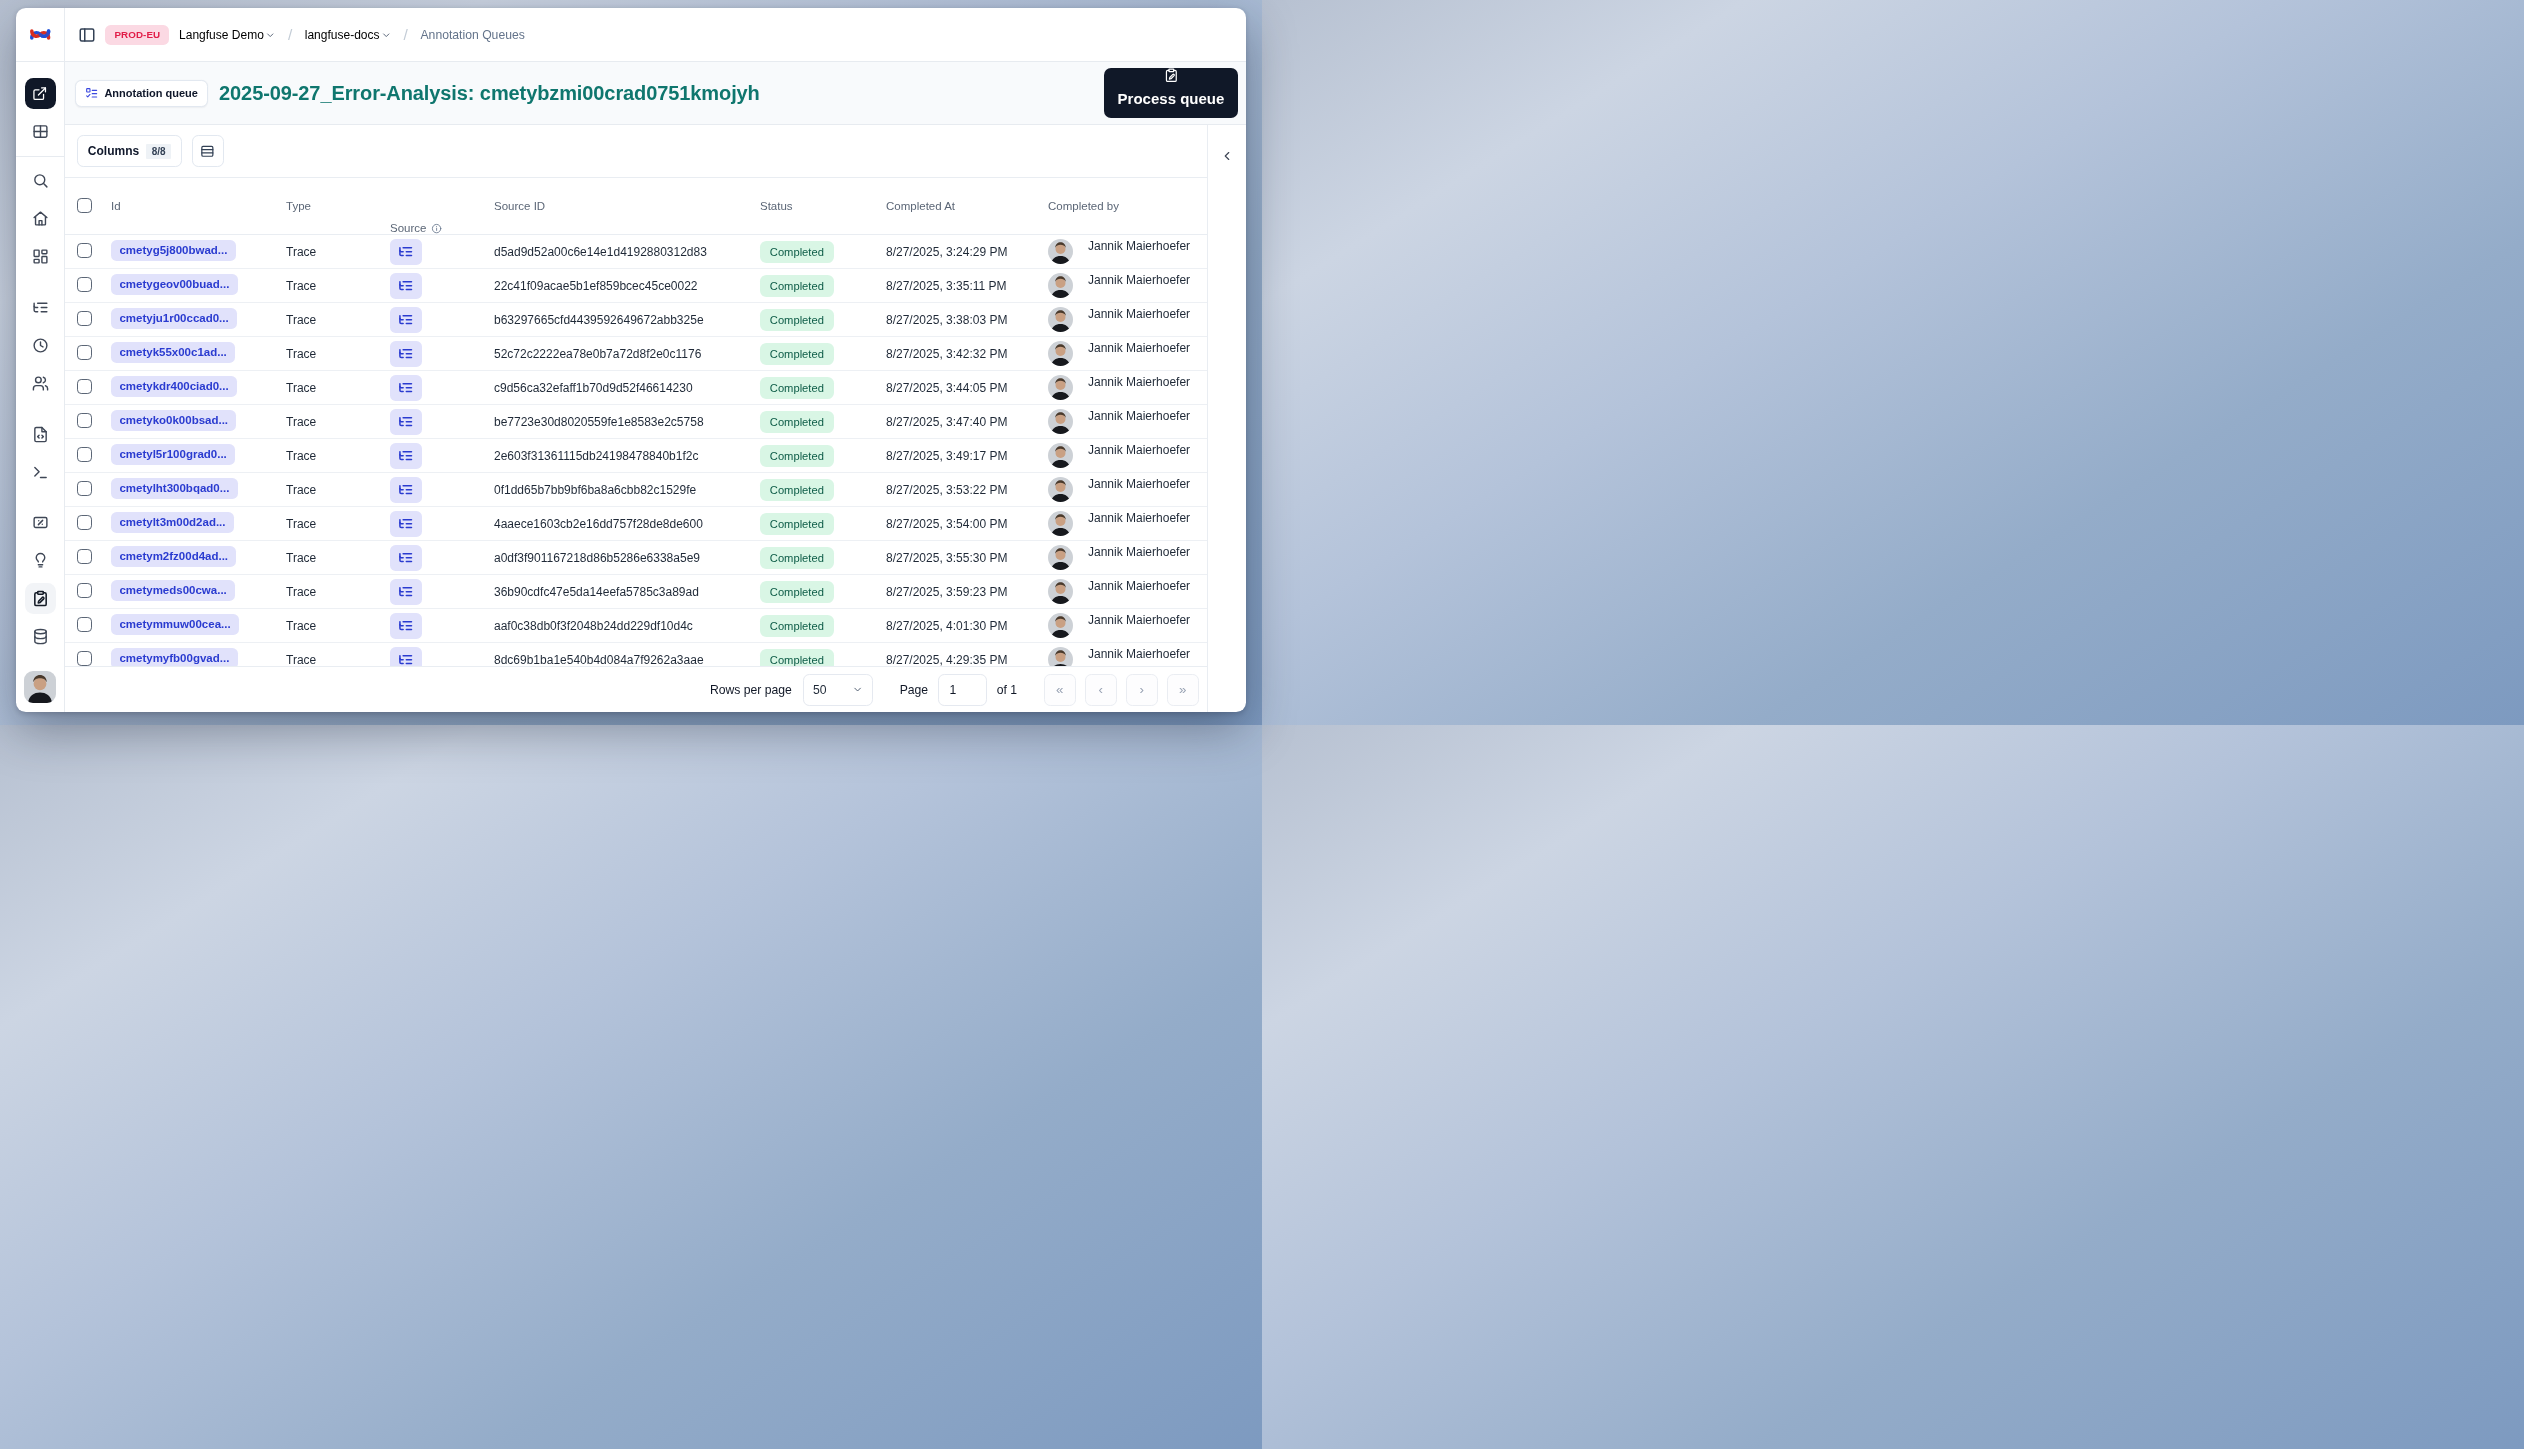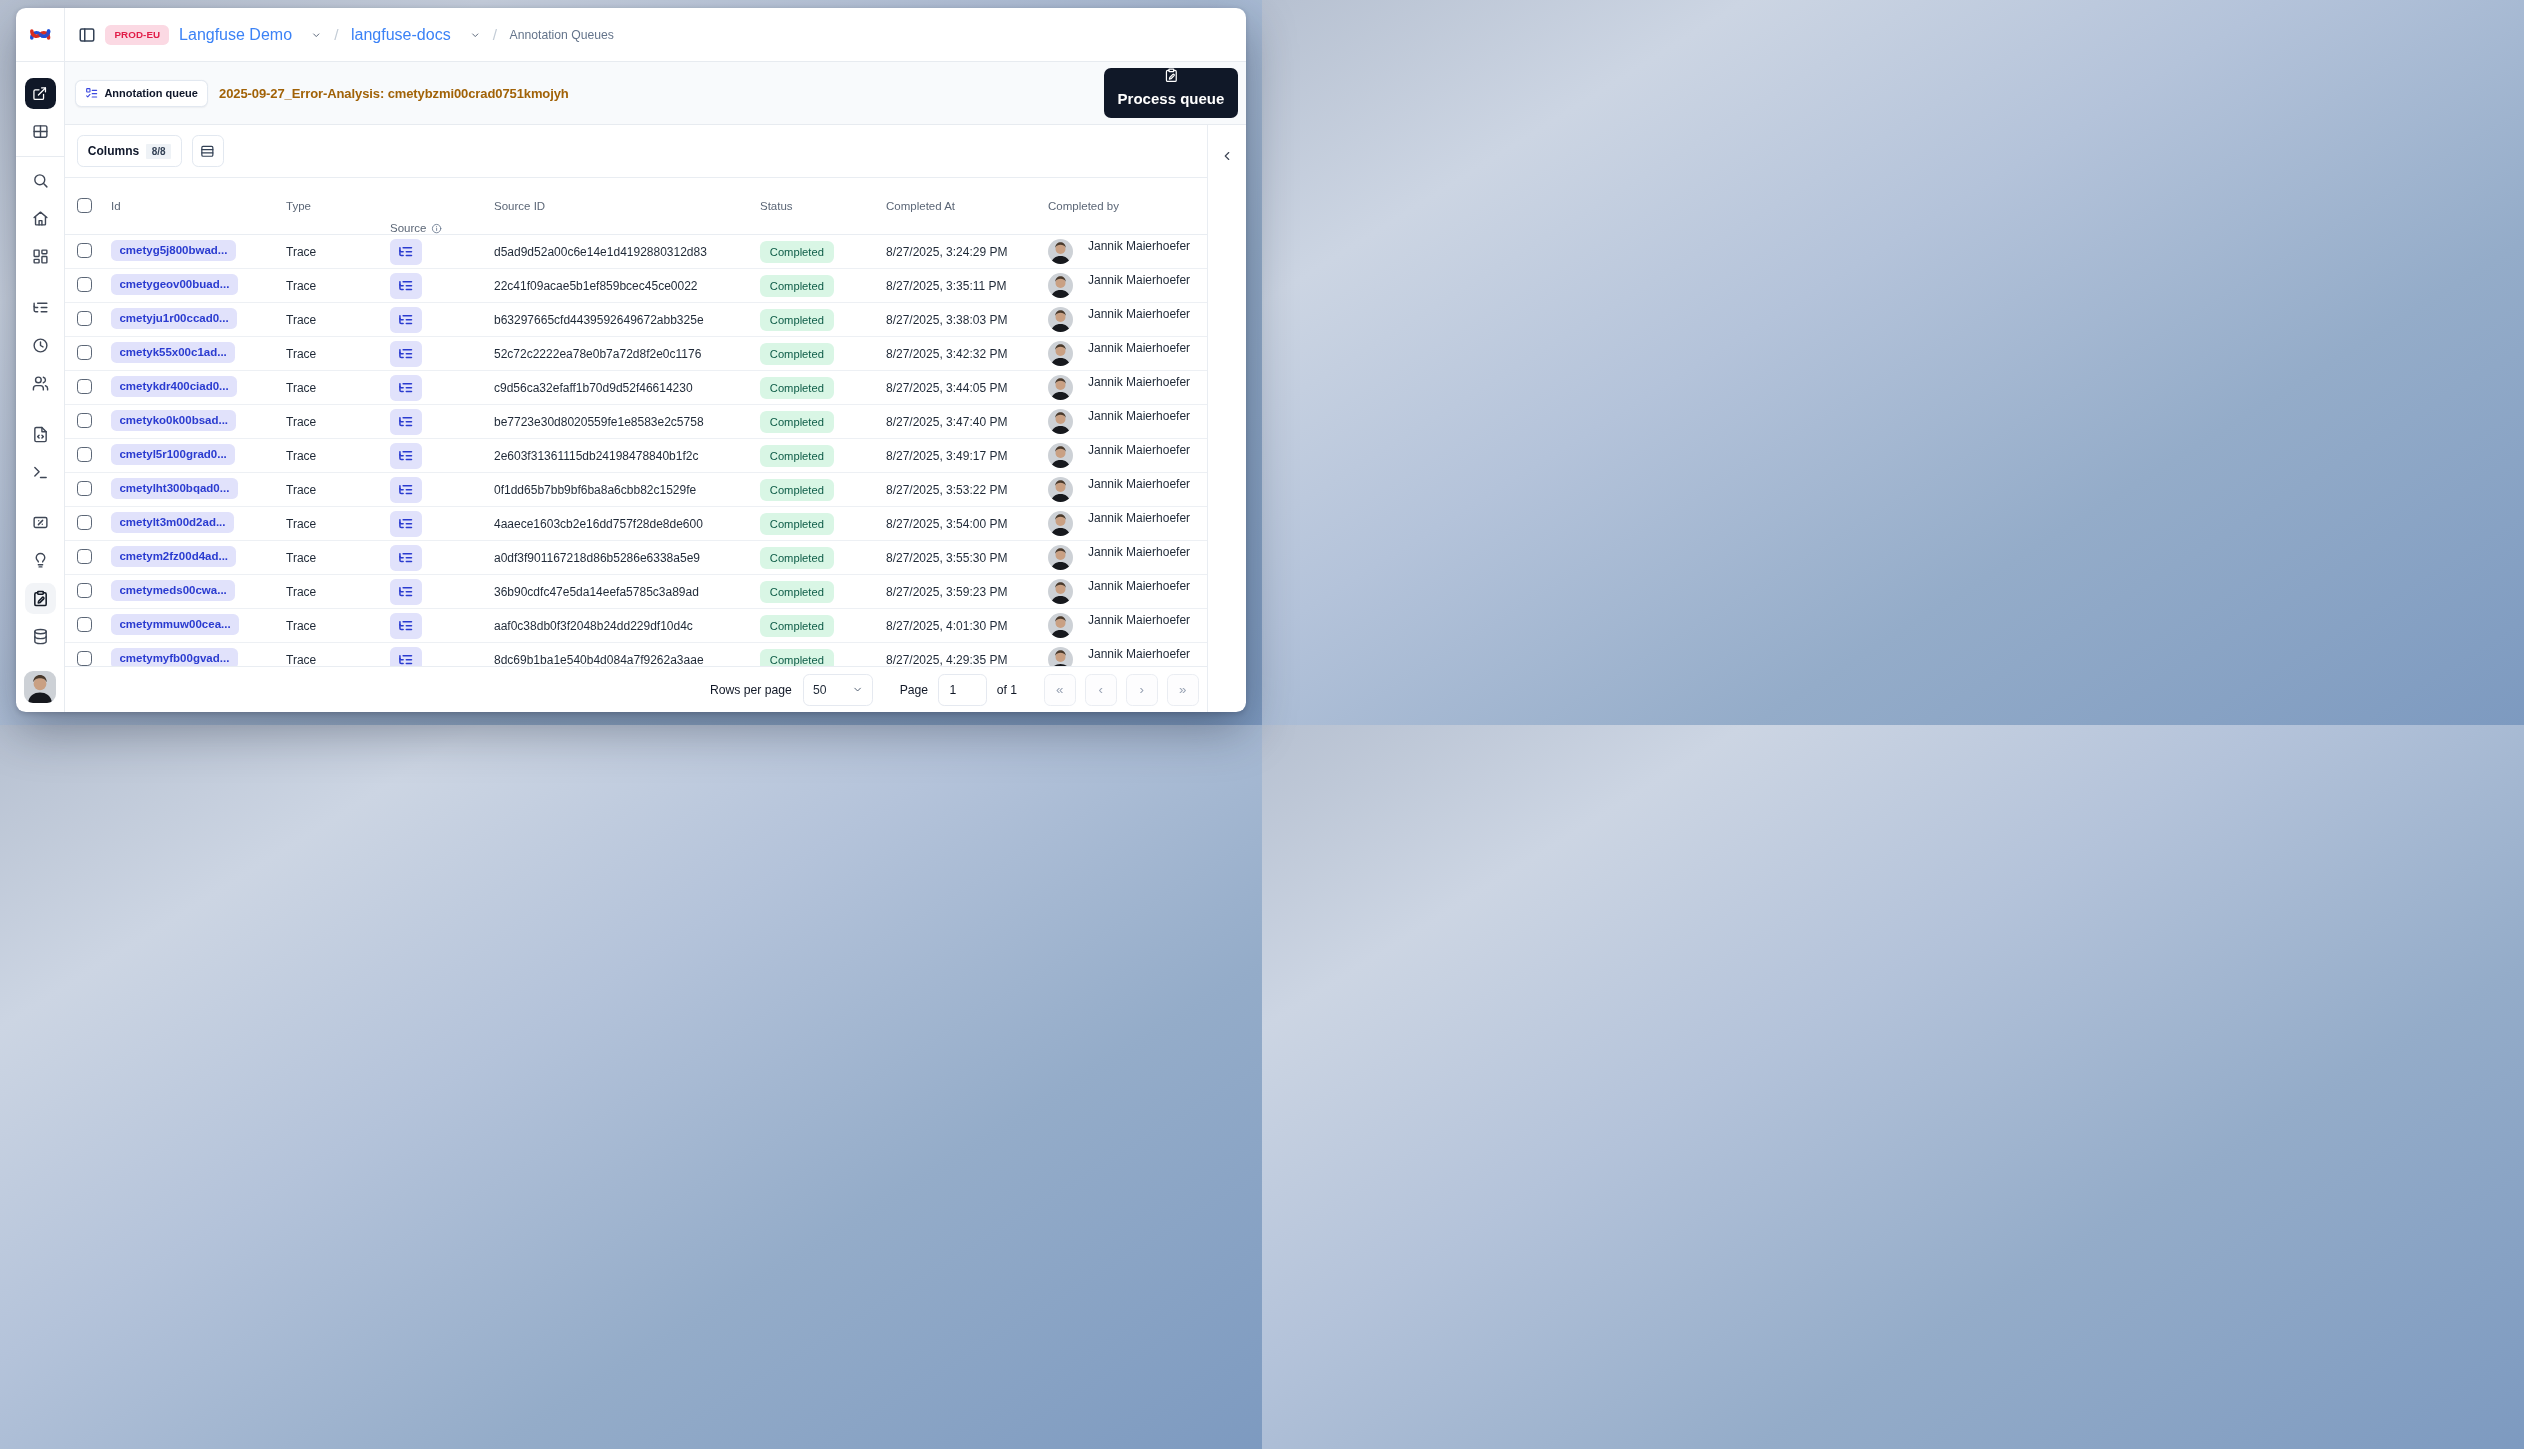--- a/index.html
+++ b/index.html
@@ -15,39 +15,39 @@
     background:#fff; border-radius:9.8px; overflow:hidden;
     box-shadow:0 17px 49px rgba(15,23,42,.38), 0 1.4px 5.6px rgba(15,23,42,.18);
     display:flex; flex-direction:column;
   }
   
   .toprow { display:flex; height:54px; border-bottom:0.7px solid #e7ebf0; flex:0 0 auto;justify-content:space-between; }
   .logo-cell { width:49px; flex:0 0 auto; border-right:0.7px solid #e7ebf0; display:flex; align-items:center; justify-content:center; }
   .topbar { flex:1; display:flex; align-items:center; padding-left:12.6px; gap:9.8px; }
   .icon-ghost { background:none; border:none; color:#334155; display:flex; align-items:center; cursor:pointer; }
   .env-badge { background:#fbd9e3; color:#e11d48; font-weight:700; font-size:9.8px; padding:4.2px 9px; border-radius:5.6px; letter-spacing:0.1px; }
-  .crumb { display:flex; align-items:center; gap:19px; font-size:16px; font-weight:500; color:#3b82f6; cursor:pointer; }
+  .crumb { display:flex; align-items:center; gap:1px; font-size:12px; font-weight:500; color:#000000; cursor:pointer; }
   .crumb .chev { color:#475569; display:flex; }
   .crumb-slash { color:#c3ccd6; font-size:15.4px; font-weight:300; margin:0 2.8px; }
   .crumb-current { color:#64748b; font-size:12.2px; font-weight:500; }
   
   .bodyrow { flex:1; display:flex; min-height:0; }
   .sidebar { width:49px; flex:0 0 auto; border-right:0.7px solid #e7ebf0; display:flex; flex-direction:column; align-items:center; padding-top:15.4px; }
   .side-item { width:31px; height:31px; border-radius:8.4px; display:flex; align-items:center; justify-content:center; color:#3f4756; cursor:pointer; flex:0 0 auto; }
   .side-item + .side-item { margin-top:7px; }
   .side-item.dark { background:#101828; color:#fff; }
   .side-item.active { background:#f2f4f7; color:#141b26; }
   .side-item.gap { margin-top:19.6px; }
   .side-div { width:49px; height:0.7px; background:#e7ebf0; margin:9px 0; flex:0 0 auto; }
   .side-avatar { margin-top:auto; margin-bottom:9.8px; width:32px; height:32px; border-radius:9px; overflow:hidden; flex:0 0 auto; cursor:pointer; }
   .main { flex:1; display:flex; flex-direction:column; min-width:0; }
   
   .titlebar { height:63px; flex:0 0 auto; background:#f8fafc; border-bottom:0.7px solid #e7ebf0; display:flex; align-items:center; padding:0 8.4px 0 9.8px; gap:11.2px; }
   .queue-pill { display:flex; align-items:center; gap:6.3px; background:#fff; border:0.7px solid #e2e8f0; border-radius:6.3px; padding:5.6px 9px; font-size:11px; font-weight:600; color:#0f172a; box-shadow:0 0.7px 1.4px rgba(15,23,42,.05); }
-  .page-title { font-size:13px; font-weight:700; color:#a16207; letter-spacing:-0.1px; flex:1; white-space:nowrap; overflow:hidden; text-overflow:ellipsis; }
+  .page-title { font-size:20px; font-weight:700; color:#0f766e; letter-spacing:-0.1px; flex:1; white-space:nowrap; overflow:hidden; text-overflow:ellipsis; }
   .process-btn { display:flex; align-items:center; gap:7px; background:#101828; color:#fff; border:none; border-radius:7px; height:50px; padding:0 13.3px; font-size:15px; font-weight:600; font-family:inherit; cursor:pointer;flex-direction:column; }
   
   .content { flex:1; display:flex; min-height:0; }
   .content-main { flex:1; display:flex; flex-direction:column; min-width:0; }
   .rail { width:39px; flex:0 0 auto; border-left:0.7px solid #e9edf2; display:flex; justify-content:center; padding-top:19.6px; }
   .rail-btn { width:22.4px; height:22.4px; background:none; border:none; color:#3f4756; cursor:pointer; display:flex; align-items:center; justify-content:center; }
   .toolbar { height:52px; flex:0 0 auto; display:flex; align-items:center; padding-left:12px; gap:9.8px; }
   .columns-btn { display:flex; align-items:center; gap:7px; height:32px; padding:0 9.8px; background:#fff; border:0.7px solid #e2e8f0; border-radius:6.3px; font-size:12px; font-weight:600; color:#0f172a; font-family:inherit; cursor:pointer; }
   .count-pill { background:#eef2f6; border-radius:1px; padding:2.1px 5.6px; font-size:10px; font-weight:600; color:#334155; }
   .sq-btn { width:32px; height:32px; background:#fff; border:0.7px solid #e2e8f0; border-radius:6.3px; display:flex; align-items:center; justify-content:center; color:#334155; cursor:pointer; }

